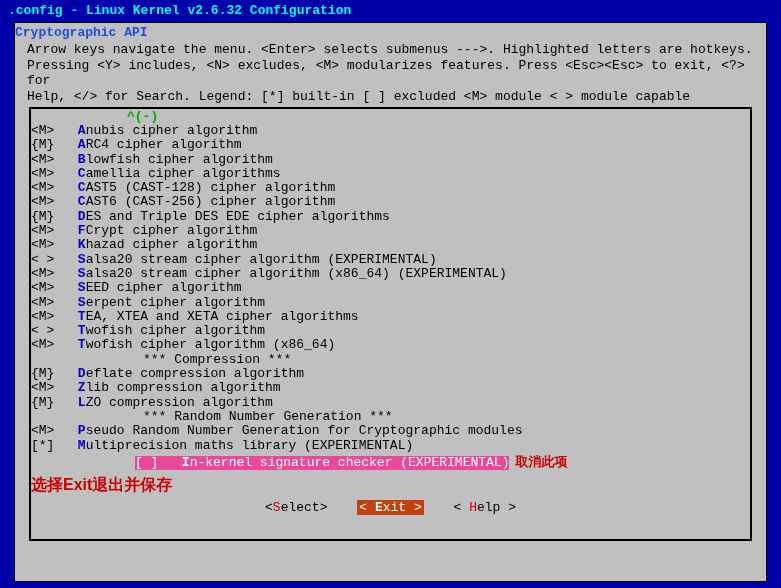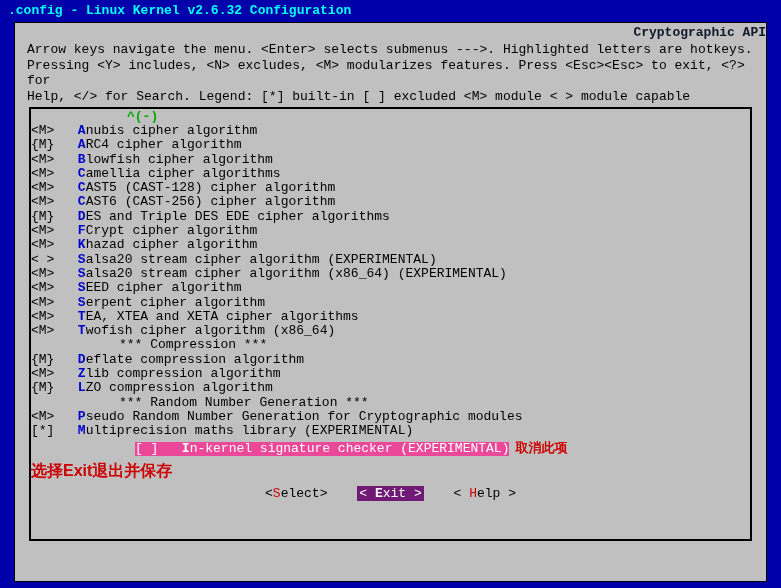--- a/index.html
+++ b/index.html
@@ -20,23 +20,23 @@
   .outer-frame {
     position: absolute;
     top: 22px;
     left: 14px;
     right: 14px;
     bottom: 6px;
     background: #C0C0C0;
     border: 1px solid #000;
   }
   .heading {
-    color: #0f172a;
+    color: #1d4ed8;
     font-weight: bold;
-    text-align: right;
+    text-align: left;
     padding-top: 2px;
     font-family: Liberation Mono, monospace;
   }
   .help-text {
     color: #000;
     padding: 2px 12px 8px 12px;
     line-height: 1.2;
   }
   .inner-frame {
     position: absolute;
@@ -68,21 +68,21 @@
     color: #fff;
     display: inline-block;
     padding-left: 0;
     margin-left: 104px;
   }
   .menu-row.selected .hot { color: #fff; }
   .menu-row.selected .mark { color: #fff; }
   .plain-row {
     white-space: pre;
     color: #000;
-    padding-left: 88px;
+    padding-left: 112px;
     line-height: 1.1;
   }
   .annotation-inline {
     color: #CC0000;
     font-weight: bold;
     font-family: "SimSun","Microsoft YaHei",sans-serif;
     padding-left: 6px;
   }
   .annotation-bottom {
     color: #CC0000;
@@ -94,21 +94,21 @@
   .button-bar {
     text-align: center;
     padding-top: 4px;
   }
   .btn {
     padding: 0 2px;
     margin: 0 10px;
   }
   .btn .red { color: #CC0000; }
   .btn.selected {
-    background: #701a75;
+    background: #c2410c;
     color: #fff;
   }
   .btn.selected .red { color: #fff; font-weight: bold; }
 </style>
 </head>
 <body>
 
 <div class="title-bar">.config - Linux Kernel v2.6.32 Configuration</div>
 
 <div class="outer-frame">
@@ -129,20 +129,21 @@
         <div class="menu-row"><span class="mark">&lt;M&gt;</span>   <span class="hot">C</span>AST5 (CAST-128) cipher algorithm</div>
         <div class="menu-row"><span class="mark">&lt;M&gt;</span>   <span class="hot">C</span>AST6 (CAST-256) cipher algorithm</div>
         <div class="menu-row"><span class="mark">{M}</span>   <span class="hot">D</span>ES and Triple DES EDE cipher algorithms</div>
         <div class="menu-row"><span class="mark">&lt;M&gt;</span>   <span class="hot">F</span>Crypt cipher algorithm</div>
         <div class="menu-row"><span class="mark">&lt;M&gt;</span>   <span class="hot">K</span>hazad cipher algorithm</div>
         <div class="menu-row"><span class="mark">&lt; &gt;</span>   <span class="hot">S</span>alsa20 stream cipher algorithm (EXPERIMENTAL)</div>
         <div class="menu-row"><span class="mark">&lt;M&gt;</span>   <span class="hot">S</span>alsa20 stream cipher algorithm (x86_64) (EXPERIMENTAL)</div>
         <div class="menu-row"><span class="mark">&lt;M&gt;</span>   <span class="hot">S</span>EED cipher algorithm</div>
         <div class="menu-row"><span class="mark">&lt;M&gt;</span>   <span class="hot">S</span>erpent cipher algorithm</div>
         <div class="menu-row"><span class="mark">&lt;M&gt;</span>   <span class="hot">T</span>EA, XTEA and XETA cipher algorithms</div>
+        <div class="menu-row"><span class="mark">&lt; &gt;</span>   <span class="hot">T</span>wofish cipher algorithm</div>
         <div class="menu-row"><span class="mark">&lt;M&gt;</span>   <span class="hot">T</span>wofish cipher algorithm (x86_64)</div>
         <div class="plain-row">*** Compression ***</div>
         <div class="menu-row"><span class="mark">{M}</span>   <span class="hot">D</span>eflate compression algorithm</div>
         <div class="menu-row"><span class="mark">&lt;M&gt;</span>   <span class="hot">Z</span>lib compression algorithm</div>
         <div class="menu-row"><span class="mark">{M}</span>   <span class="hot">L</span>ZO compression algorithm</div>
         <div class="plain-row">*** Random Number Generation ***</div>
         <div class="menu-row"><span class="mark">&lt;M&gt;</span>   <span class="hot">P</span>seudo Random Number Generation for Cryptographic modules</div>
         <div class="menu-row"><span class="mark">[*]</span>   <span class="hot">M</span>ultiprecision maths library (EXPERIMENTAL)</div>
         <div style="white-space: pre;"><span class="menu-row selected"><span class="mark">[ ]</span>   <span class="hot">I</span>n-kernel signature checker (EXPERIMENTAL)</span><span class="annotation-inline">取消此项</span></div>
       </div>

